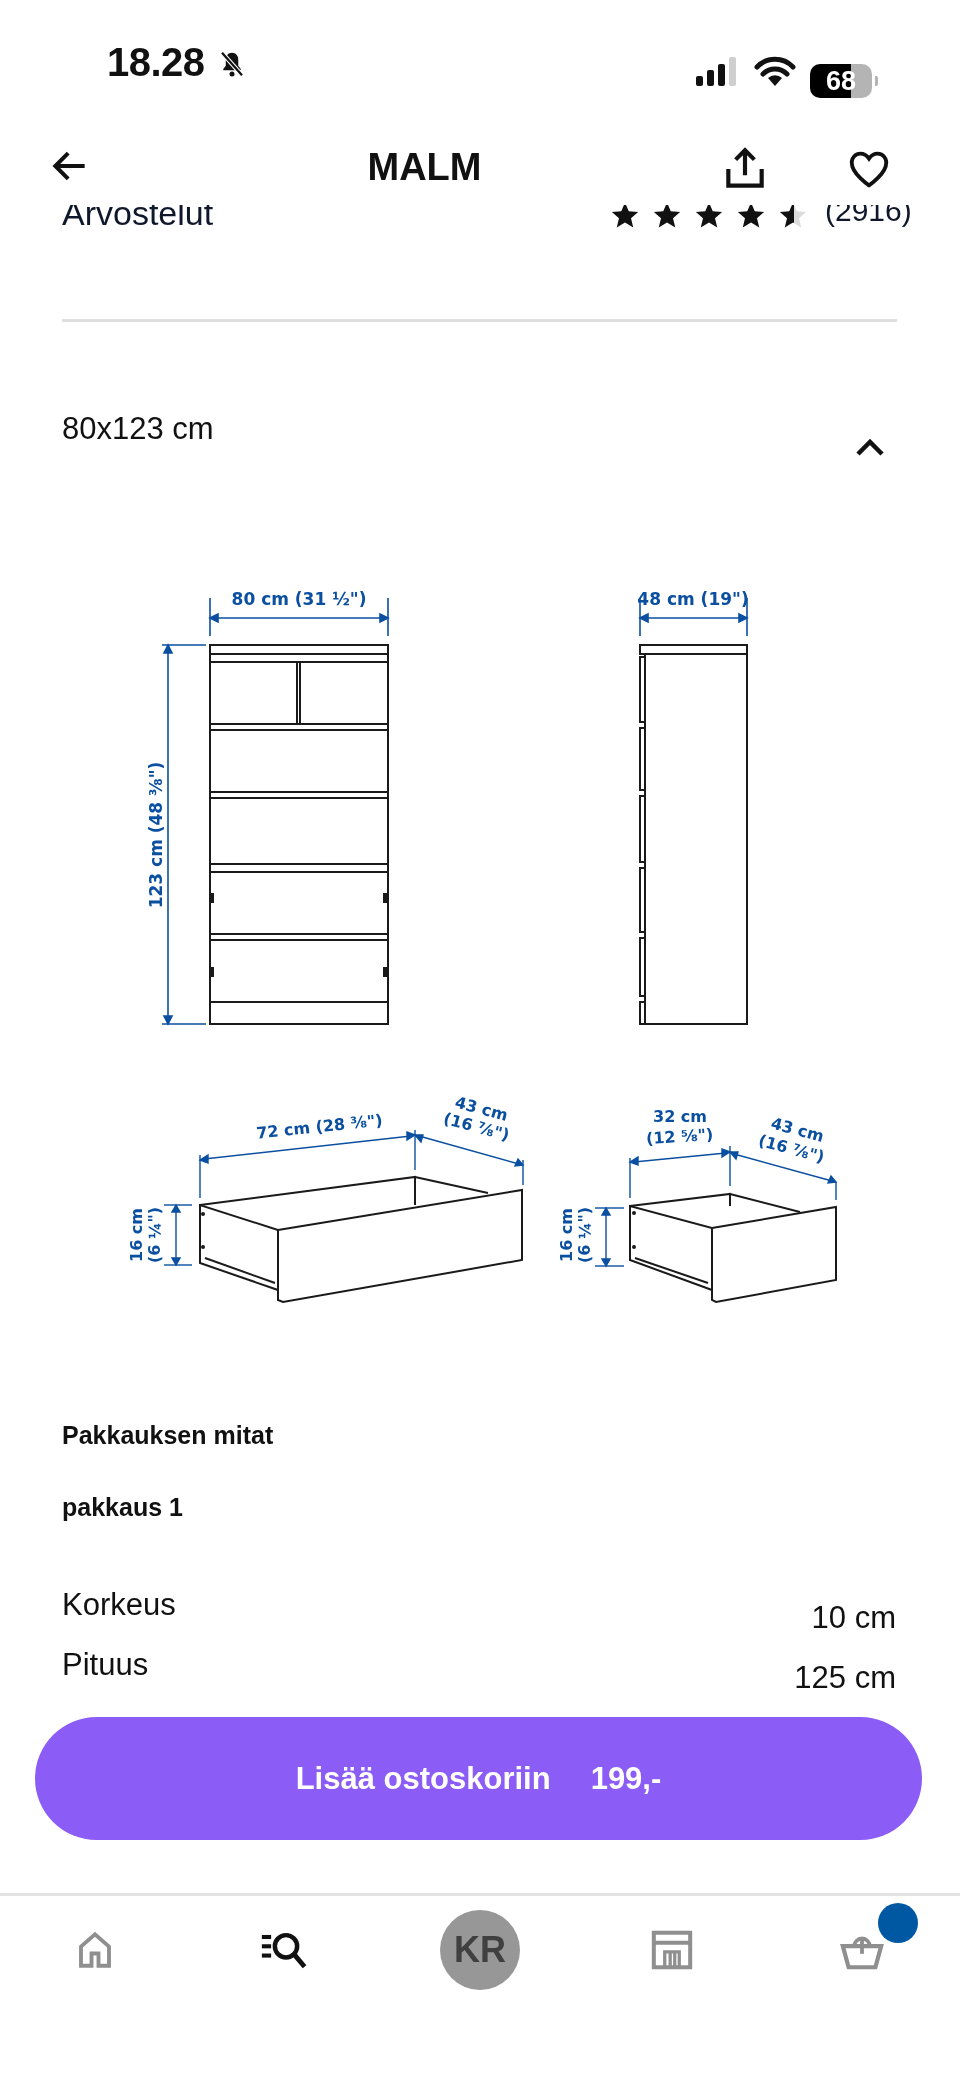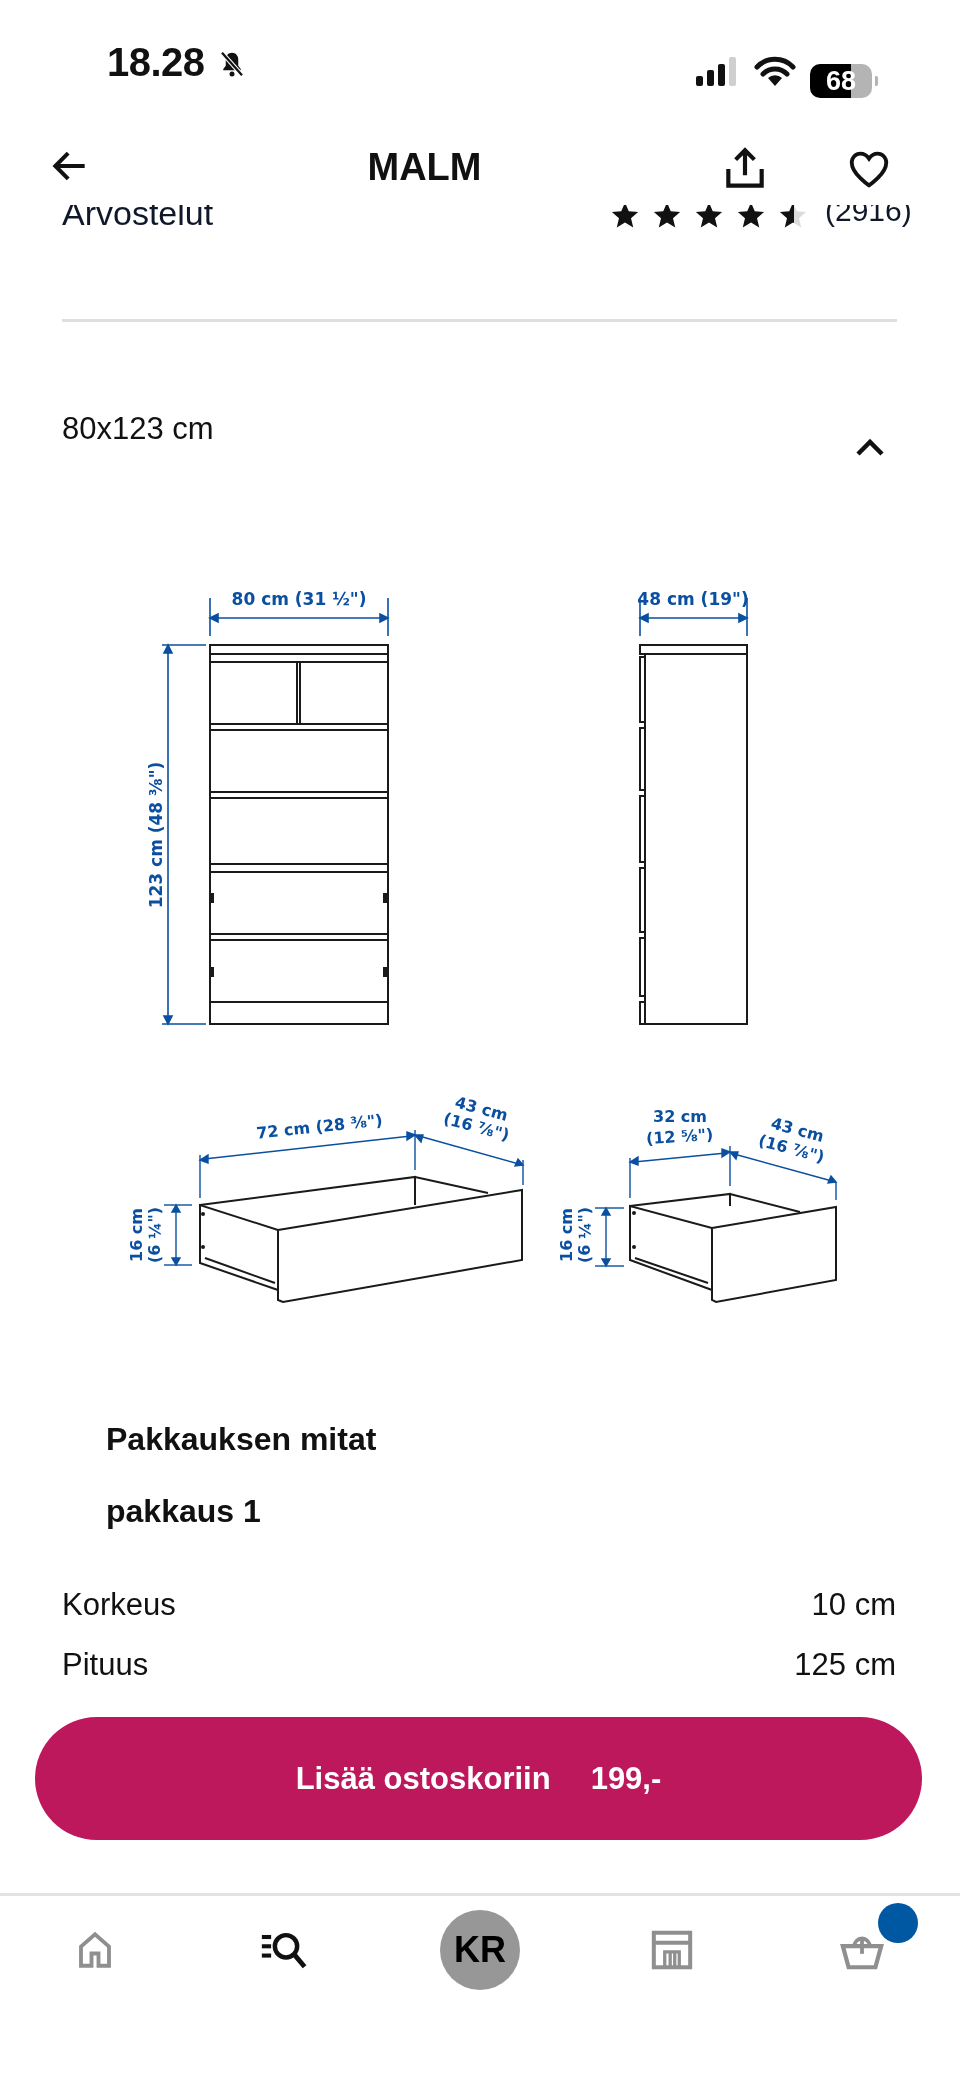--- a/index.html
+++ b/index.html
@@ -12,27 +12,27 @@
   .battery::after { content:""; position:absolute; right:-6px; top:12px; width:3px; height:10px; background:#b4b4b4; border-radius:0 2px 2px 0; }
   
   .reviews-label { left:62px; top:194px; font-size:34px; color:#0f172a; }
   .stars { left:610px; top:200px; display:flex; gap:12px; }
   .review-count { left:825px; top:194px; font-size:30px; color:#0f172a; }
   .header { left:0; top:100px; width:960px; height:105px; background:#fff; }
   .title { left:0; width:849px; top:146px; text-align:center; font-size:38px; font-weight:700; }
   .divider { left:62px; width:835px; top:319px; height:3px; background:#dfdfdf; }
   .size-label { left:62px; top:411px; font-size:31px; }
   .chevron { left:852px; top:436px; }
-  .section-title { left:62px; font-size:32px; font-weight:700;margin-left:44px; }
+  .section-title { left:62px; font-size:25px; font-weight:700; }
   .row-label { left:62px; font-size:31px; }
-  .row-value { right:64px; font-size:31px; text-align:center; }
-  .cta { left:35px; top:1717px; width:887px; height:123px; border-radius:62px; background:#be185d; color:#fff; display:flex; align-items:center; justify-content:center; font-size:31px; font-weight:700; gap:40px; }
+  .row-value { right:64px; font-size:31px; text-align:center;margin-top:13px; }
+  .cta { left:35px; top:1717px; width:887px; height:123px; border-radius:62px; background:#8b5cf6; color:#fff; display:flex; align-items:center; justify-content:center; font-size:31px; font-weight:700; gap:40px; }
   .nav-divider { left:0; width:960px; top:1893px; height:3px; background:#e2e2e2; }
   .nav-item { top:1910px; width:80px; height:80px; display:flex; align-items:center; justify-content:center; }
-  .avatar { left:440px; top:1910px; width:80px; height:80px; border-radius:50%; background:#979797; color:#000000; font-weight:700; font-size:36px; display:flex; align-items:center; justify-content:center; }
+  .avatar { left:440px; top:1910px; width:80px; height:80px; border-radius:50%; background:#979797; color:#404040; font-weight:700; font-size:36px; display:flex; align-items:center; justify-content:center; }
   .badge { left:878px; top:1903px; width:40px; height:40px; border-radius:50%; background:#0058a3; }
   .dim { fill:#0a4fa0; font-family:"DejaVu Sans", sans-serif; font-weight:700; }
 </style>
 </head>
 <body>
 
 <div class="abs time"><span>18.28</span>
   <svg width="30" height="30" viewBox="0 0 24 24" style="vertical-align:-3px;margin-left:2px">
       <path d="M12 3c-3 0-5 2.3-5 5.3v5L5 16v1h14v-1l-2-2.7V8.3C17 5.3 15 3 12 3z" fill="#111"></path>
       <circle cx="12" cy="20" r="2" fill="#111"></circle>

